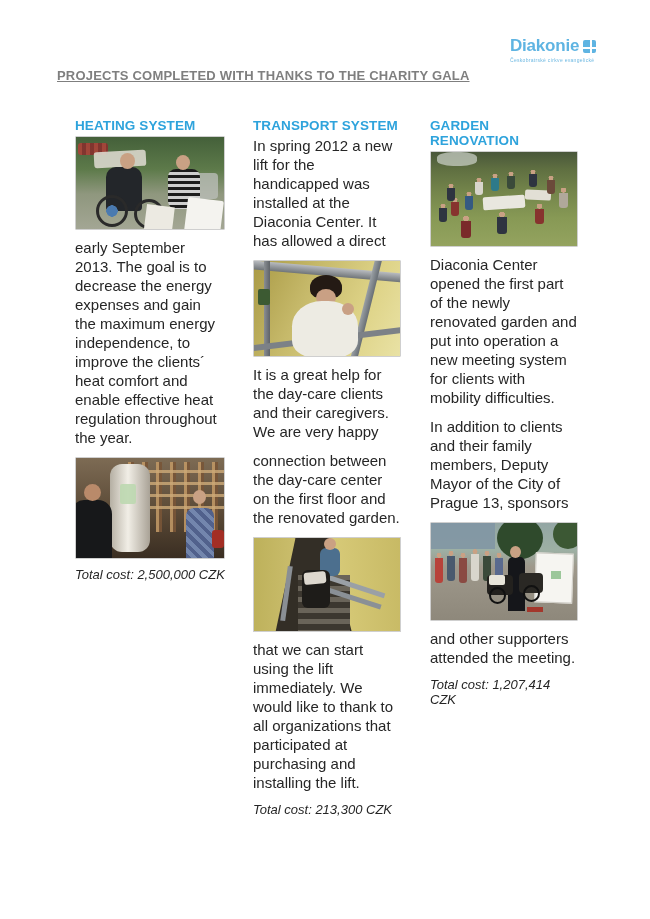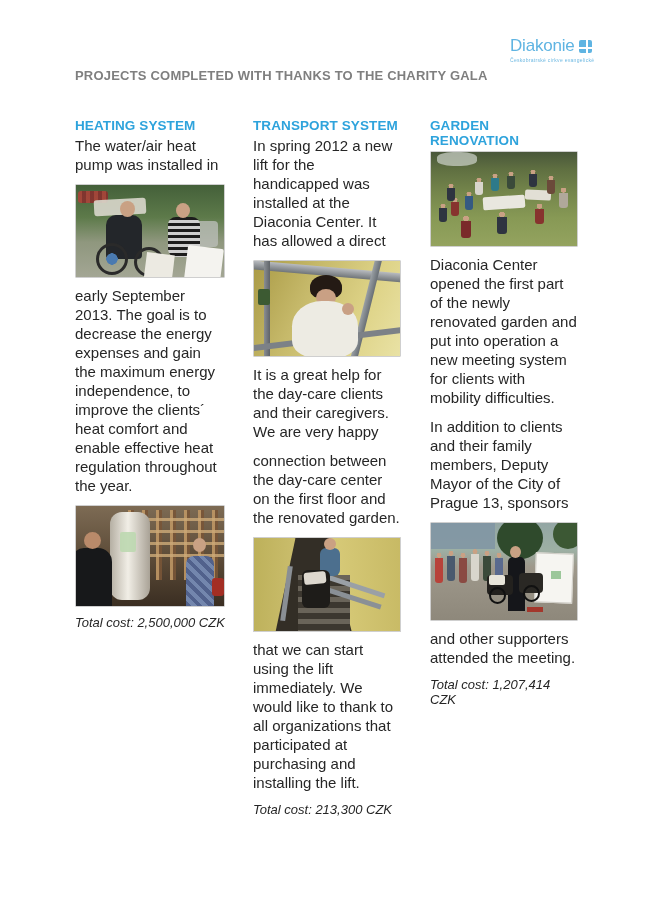--- a/index.html
+++ b/index.html
@@ -1,23 +1,23 @@
 <!DOCTYPE html>
 <html><head>
 <meta charset="utf-8">
 <style>
   html,body{margin:0;padding:0;background:#e9e9e9;}
   .page{position:relative;width:650px;height:919px;background:#ffffff;margin:0 auto;
         font-family:"Liberation Sans",sans-serif;color:#262626;overflow:hidden;}
   
-  .doc-title{position:absolute;left:75px;top:59px;width:430px;
-             font-size:13px;font-weight:bold;color:#7f7f7f;letter-spacing:.2px;}
+  .doc-title{position:absolute;left:57px;top:59px;width:430px;
+             font-size:13px;font-weight:bold;color:#7f7f7f;letter-spacing:.2px;text-decoration:underline;}
   .logo{position:absolute;left:510px;top:36px;width:120px;}
   .logo-row{display:flex;align-items:center;gap:4px;}
-  .logo-name{font-size:17px;font-weight:normal;color:#5fb4e2;letter-spacing:-.2px;}
+  .logo-name{font-size:17px;font-weight:bold;color:#5fb4e2;letter-spacing:-.2px;}
   .logo-mark{width:13px;height:13px;display:inline-block;border-radius:2px;
      background:linear-gradient(#fff,#fff) 7px 0/2px 100% no-repeat,
                 linear-gradient(#fff,#fff) 0 7px/100% 2px no-repeat,#5fb4e2;}
   .logo-tag{display:block;font-size:5px;color:#6fb9e2;letter-spacing:.3px;margin-top:1px;white-space:nowrap;}
   
   .col{position:absolute;top:118px;}
   .col1{left:75px;width:150px;}
   .col2{left:253px;width:148px;}
   .col3{left:430px;width:148px;}
   .col-heading{margin:0 0 3px;font-size:13.5px;font-weight:bold;color:#2ea3dc;letter-spacing:.1px;}
@@ -43,21 +43,20 @@
   <div class="logo">
     <div class="logo-row">
       <span class="logo-name">Diakonie</span>
       <span class="logo-mark"></span>
     </div>
     <span class="logo-tag">Českobratrské církve evangelické</span>
   </div>
 
   <section class="col col1">
     <h2 class="col-heading">HEATING SYSTEM</h2>
-    <p class="body">The water/air heat pump was installed in</p>
 
     <div class="photo ph-wheelchairs" role="img" aria-label="two clients in wheelchairs outdoors">
       <span class="a" style="left:2px;top:6px;width:30px;height:12px;border-radius:3px;opacity:.85;background:repeating-linear-gradient(90deg,#b04038 0 4px,#8a2c2c 4px 8px);"></span>
       <span class="a" style="left:18px;top:14px;width:52px;height:16px;background:#d9d7cc;border-radius:3px;opacity:.9;transform:rotate(-3deg);"></span>
       <span class="a" style="right:6px;top:36px;width:30px;height:26px;background:#b9bdb6;opacity:.8;border-radius:4px;"></span>
       <span class="a" style="left:30px;top:30px;width:36px;height:44px;background:#23262a;border-radius:10px 10px 4px 4px;"></span>
       <span class="a" style="left:44px;top:16px;width:15px;height:16px;background:#c9a184;border-radius:50%;"></span>
       <span class="a" style="left:92px;top:32px;width:32px;height:40px;background:repeating-linear-gradient(180deg,#1c1c1c 0 3px,#cfcfcf 3px 6px);border-radius:8px;"></span>
       <span class="a" style="left:100px;top:18px;width:14px;height:15px;background:#c9a184;border-radius:50%;"></span>
       <span class="a" style="left:20px;top:58px;width:26px;height:26px;border:3px solid #2a2a2a;border-radius:50%;background:radial-gradient(circle,#4a7ab0 30%,transparent 32%);"></span>

